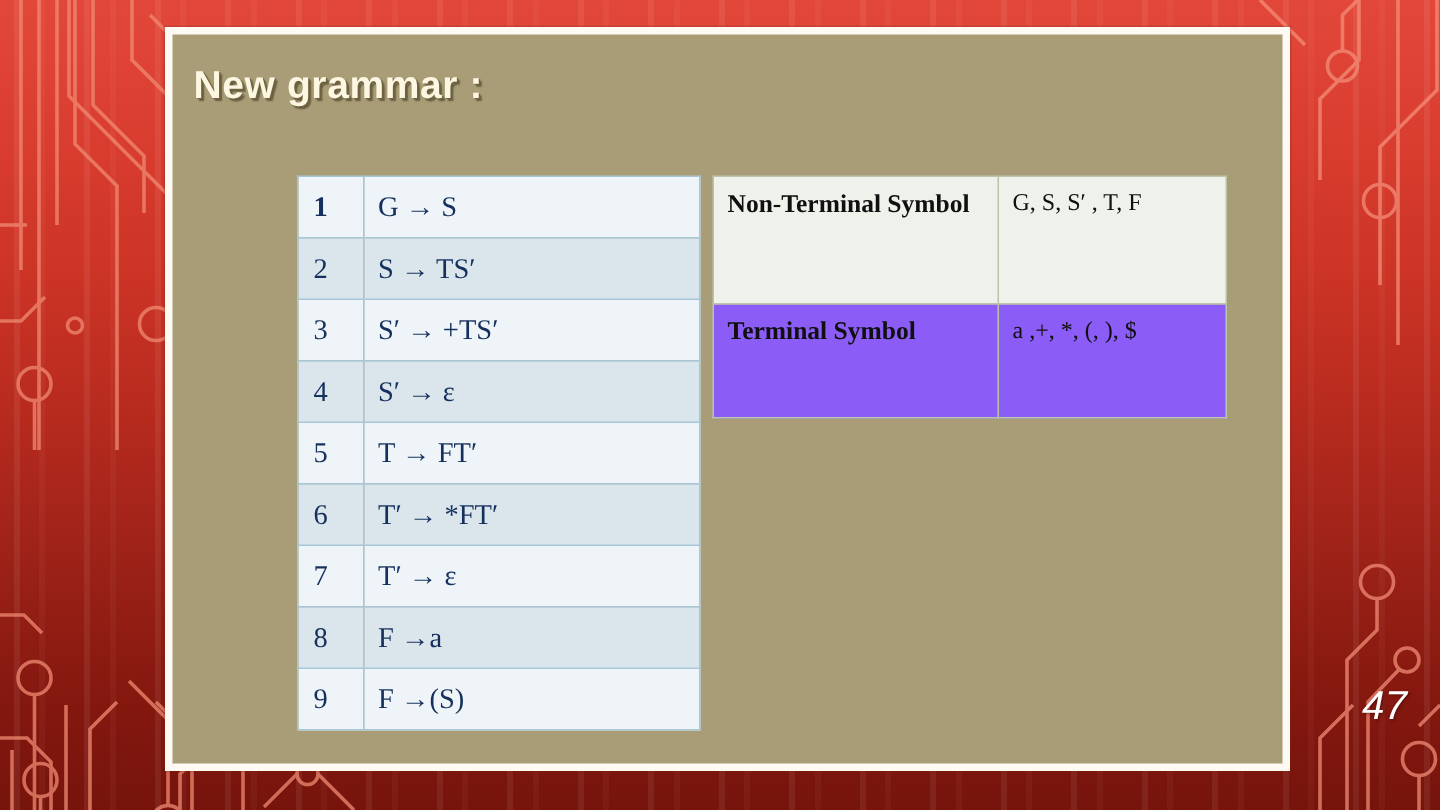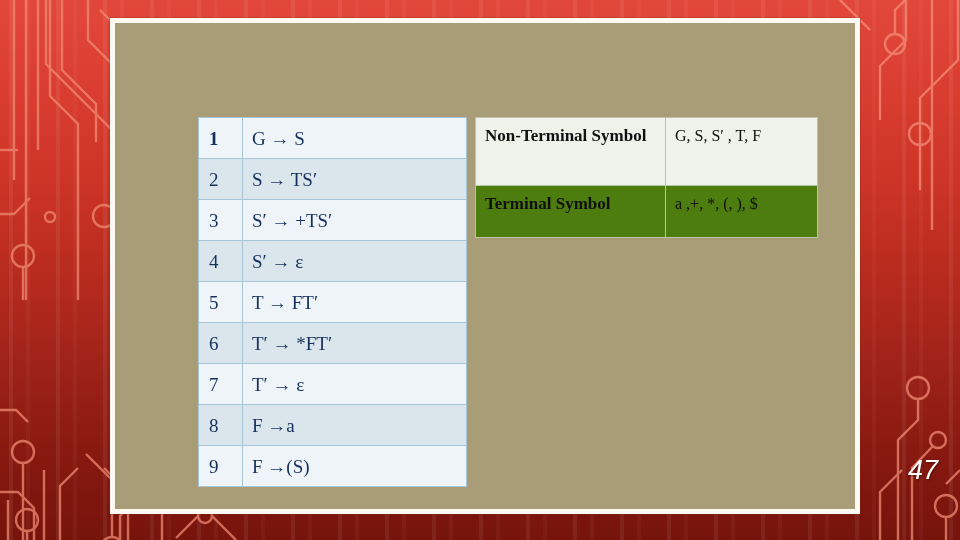--- a/index.html
+++ b/index.html
@@ -148,22 +148,22 @@
   #symbols-table td.sym-label {
     width: 190px;
     font-size: 17px;
     font-weight: bold;
   }
   #symbols-table td.sym-value {
     width: 152px;
     font-size: 16px;
     font-weight: normal;
   }
-  #symbols-table tr:nth-child(1) td { background: #eef2ea; height: 68px; }
-  #symbols-table tr:nth-child(2) td { background: #4d7c0f; height: 52px; }
+  #symbols-table tr:nth-child(1) td { background: #eef2ea; height: 85px; }
+  #symbols-table tr:nth-child(2) td { background: #8b5cf6; height: 76px; }
   #symbols-table tr:nth-child(2) td.sym-value { font-weight: normal; }
 
   
   #page-number {
     position: absolute;
     right: 22px;
     bottom: 54px;
     color: #ffffff;
     font-size: 27px;
     font-style: italic;
@@ -235,20 +235,21 @@
       <circle cx="946" cy="506" r="11"></circle>
       <path d="M946 517 L946 540"></path>
       <path d="M960 470 L946 484"></path>
       <path d="M880 540 L880 492 L902 470"></path>
     </g>
   </svg>
 
   <div id="content-panel">
     <div id="panel-inner">
 
+      <div id="slide-title">New grammar :</div>
 
       <table id="grammar-table">
         <tbody>
           <tr>
             <td class="g-num">1</td>
             <td class="g-rule">G → S</td>
           </tr>
           <tr>
             <td class="g-num">2</td>
             <td class="g-rule">S →  TS′</td>

